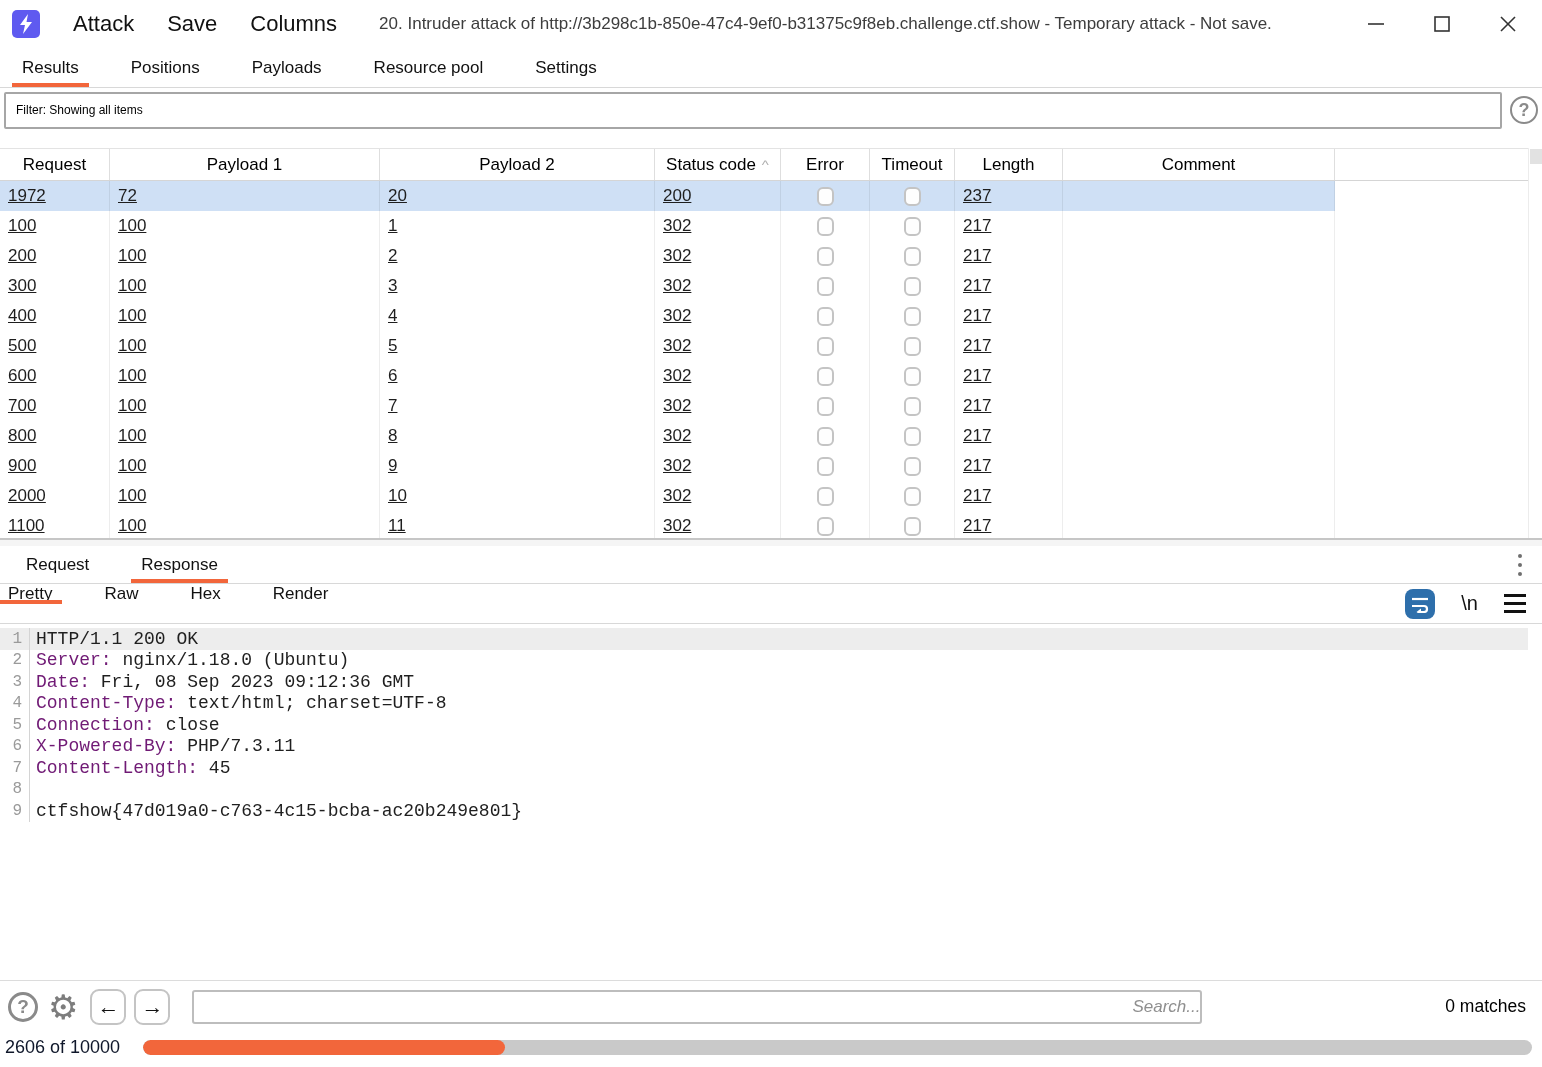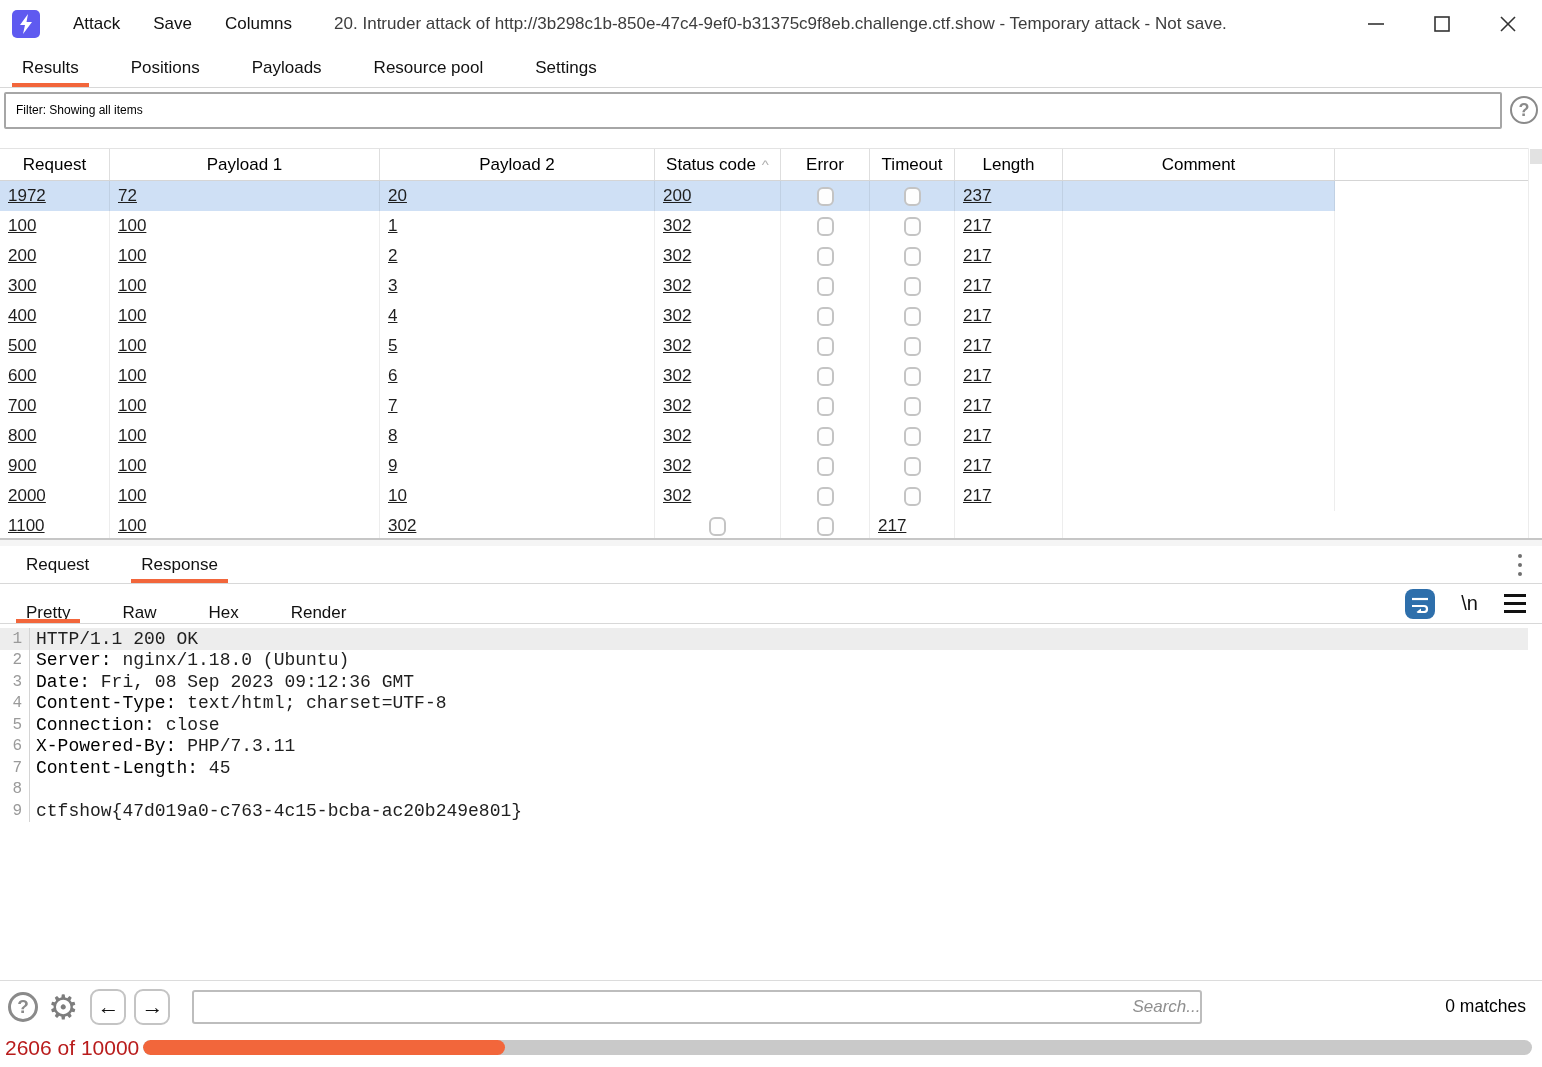--- a/index.html
+++ b/index.html
@@ -4,21 +4,21 @@
 <style>
   * { margin:0; padding:0; box-sizing:border-box; }
   html,body { width:1542px; height:1067px; background:#fff; overflow:hidden;
               font-family:"Liberation Sans", sans-serif; color:#1e1e1e; }
   .window { width:1542px; height:1067px; display:flex; flex-direction:column; background:#fff; }
 
   
   .titlebar { height:48px; display:flex; align-items:center; flex:0 0 auto; }
   .logo { width:28px; height:28px; margin:0 22px 0 12px; border-radius:5px; background:#5f5af0;
           display:flex; align-items:center; justify-content:center; }
-  .menu-item { font-size:17px; color:#111; padding:0 11px; margin-right:11px; cursor:default; }
+  .menu-item { font-size:22px; color:#111; padding:0 11px; margin-right:11px; cursor:default; }
   .window-title { font-size:17px; color:#3d3d3d; white-space:nowrap; overflow:hidden;
                   flex:1 1 auto; margin-left:20px; }
   .win-controls { display:flex; align-items:center; gap:46px; padding:0 24px 0 30px; flex:0 0 auto; }
   .win-btn { width:20px; height:20px; display:flex; align-items:center; justify-content:center; cursor:default; }
 
   
   .main-tabs { height:40px; display:flex; align-items:stretch; border-bottom:1px solid #d8d8d8;
                padding-left:18px; flex:0 0 auto; }
   .tab { font-size:17px; display:flex; align-items:center; padding:0 4px; margin-right:44px;
          position:relative; cursor:default; color:#111; }
@@ -57,57 +57,57 @@
   .splitter { height:8px; border-top:2px solid #c6c6c6; background:#f5f5f5; flex:0 0 auto; }
 
   
   .editor-tabs { height:38px; display:flex; align-items:stretch; border-bottom:1px solid #d8d8d8;
                  padding-left:22px; flex:0 0 auto; position:relative; }
   .kebab { position:absolute; right:14px; top:6px; width:16px; height:26px; display:flex;
            flex-direction:column; align-items:center; justify-content:space-between; padding:2px 0; }
   .kebab i { width:4px; height:4px; border-radius:50%; background:#6f6f6f; }
 
   
-  .view-tabs { height:40px; display:flex; align-items:flex-end; border-bottom:1px solid #d8d8d8;
-               padding-left:22px; flex:0 0 auto; position:relative; }
+  .view-tabs { height:40px; display:flex; align-items:flex-start; border-bottom:1px solid #d8d8d8;
+               padding-left:4px; flex:0 0 auto; position:relative; }
   .view-icons { position:absolute; right:16px; top:0; height:100%; display:flex; align-items:center; gap:26px; }
   .wrap-icon { width:30px; height:30px; border-radius:8px; background:#2e6fab;
                display:flex; align-items:center; justify-content:center; }
   .nl-icon { font-size:20px; color:#111; font-family:"Liberation Sans",sans-serif; }
   .burger-icon { display:flex; flex-direction:column; gap:5px; }
   .burger-icon i { width:22px; height:3px; background:#111; }
 
   
   .code-area { flex:1 1 auto; overflow:hidden; font-family:"Liberation Mono", monospace;
                font-size:18px; padding-top:4px; position:relative; }
   .code-line { height:21.5px; display:flex; align-items:center; white-space:pre; }
   .code-line.hl { background:#ededed; width:1528px; }
   .ln { flex:0 0 30px; text-align:right; padding-right:7px; color:#9a9a9a; font-size:16px;
         border-right:1px solid #d4d4d4; align-self:stretch; display:flex; align-items:center; justify-content:flex-end; }
   .code-text { padding-left:6px; color:#1f1f1f; }
-  .hname { color:#000000; }
+  .hname { color:#701a75; }
 
   
   .toolbar { height:52px; border-top:1px solid #dcdcdc; display:flex; align-items:center;
              padding:0 16px 0 8px; flex:0 0 auto; }
   .tb-icon { color:#8a8a8a; display:flex; align-items:center; justify-content:center; }
   .tb-help { width:30px; height:30px; border:3px solid #8a8a8a; border-radius:50%; color:#8a8a8a;
              font-size:19px; font-weight:bold; margin-right:10px; }
   .gear { font-size:34px; line-height:30px; margin-right:12px; color:#7d7d7d; }
   .nav-btn { width:36px; height:36px; border:2px solid #c4c4c4; border-radius:9px; background:#fff;
              display:flex; align-items:center; justify-content:center; font-size:22px; color:#111;
              margin-right:8px; }
   .search-box { width:1010px; height:34px; border:2px solid #bdbdbd; border-radius:3px; margin-left:14px;
                 font-size:17px; padding-left:13px; outline:none; font-family:"Liberation Sans",sans-serif;text-align:right; }
   .search-box::placeholder { color:#8f8f8f; font-style:italic; }
   .matches { margin-left:auto; font-size:17.5px; color:#000; }
 
   
   .progress-row { height:35px; display:flex; align-items:center; padding:0 10px 4px 5px; flex:0 0 auto; }
-  .progress-label { font-size:21px; color:#b91c1c; flex:0 0 138px; }
+  .progress-label { font-size:18px; color:#0f172a; flex:0 0 138px; }
   .progress-track { flex:1 1 auto; height:15px; border-radius:8px; background:#c9c9c9; overflow:hidden; }
   .progress-fill { height:100%; border-radius:8px; background:var(--accent); }
 
   :root { --accent:#f2663b; }
 </style>
 </head>
 <body>
 
 <div class="window">
 
@@ -320,20 +320,21 @@
           </div>
           <div class="td center">
             <span class="checkbox"></span>
           </div>
           <div class="td">217</div>
           <div class="td"></div>
         </div>
         <div class="trow">
           <div class="td">1100</div>
           <div class="td">100</div>
+          <div class="td">11</div>
           <div class="td">302</div>
           <div class="td center">
             <span class="checkbox"></span>
           </div>
           <div class="td center">
             <span class="checkbox"></span>
           </div>
           <div class="td">217</div>
           <div class="td"></div>
         </div>

